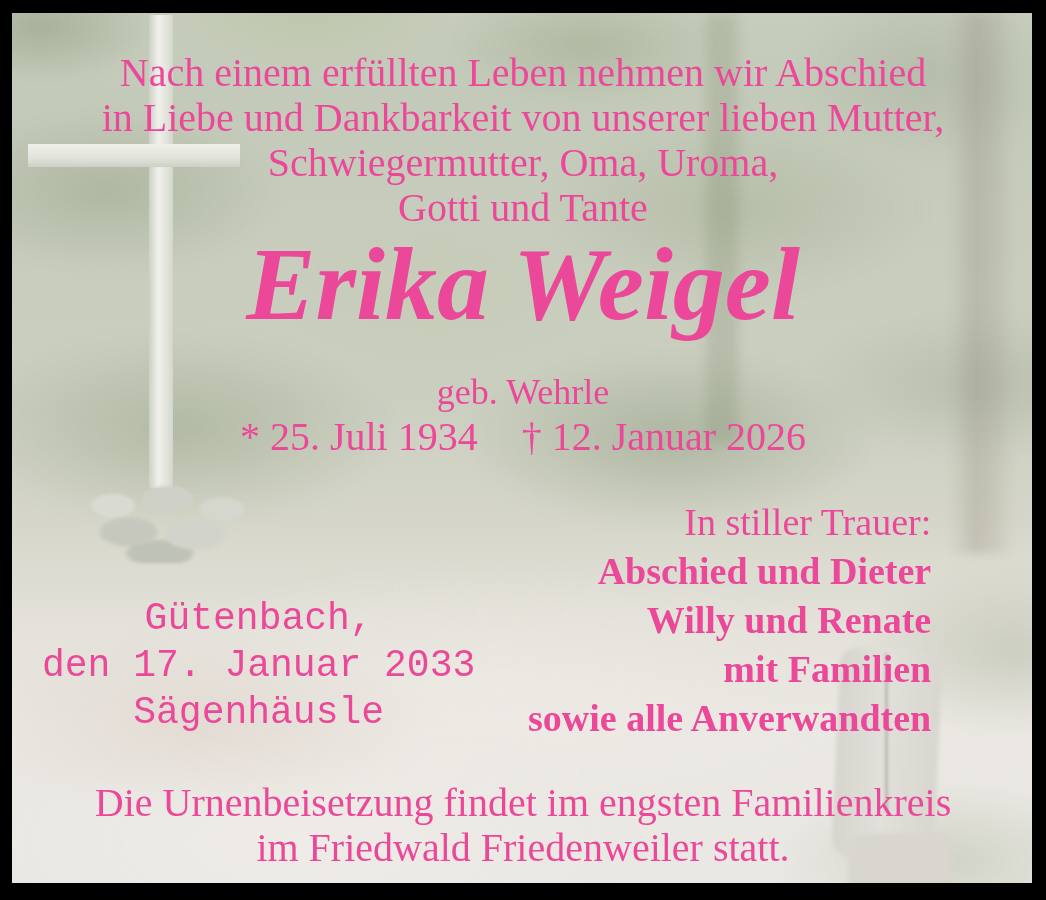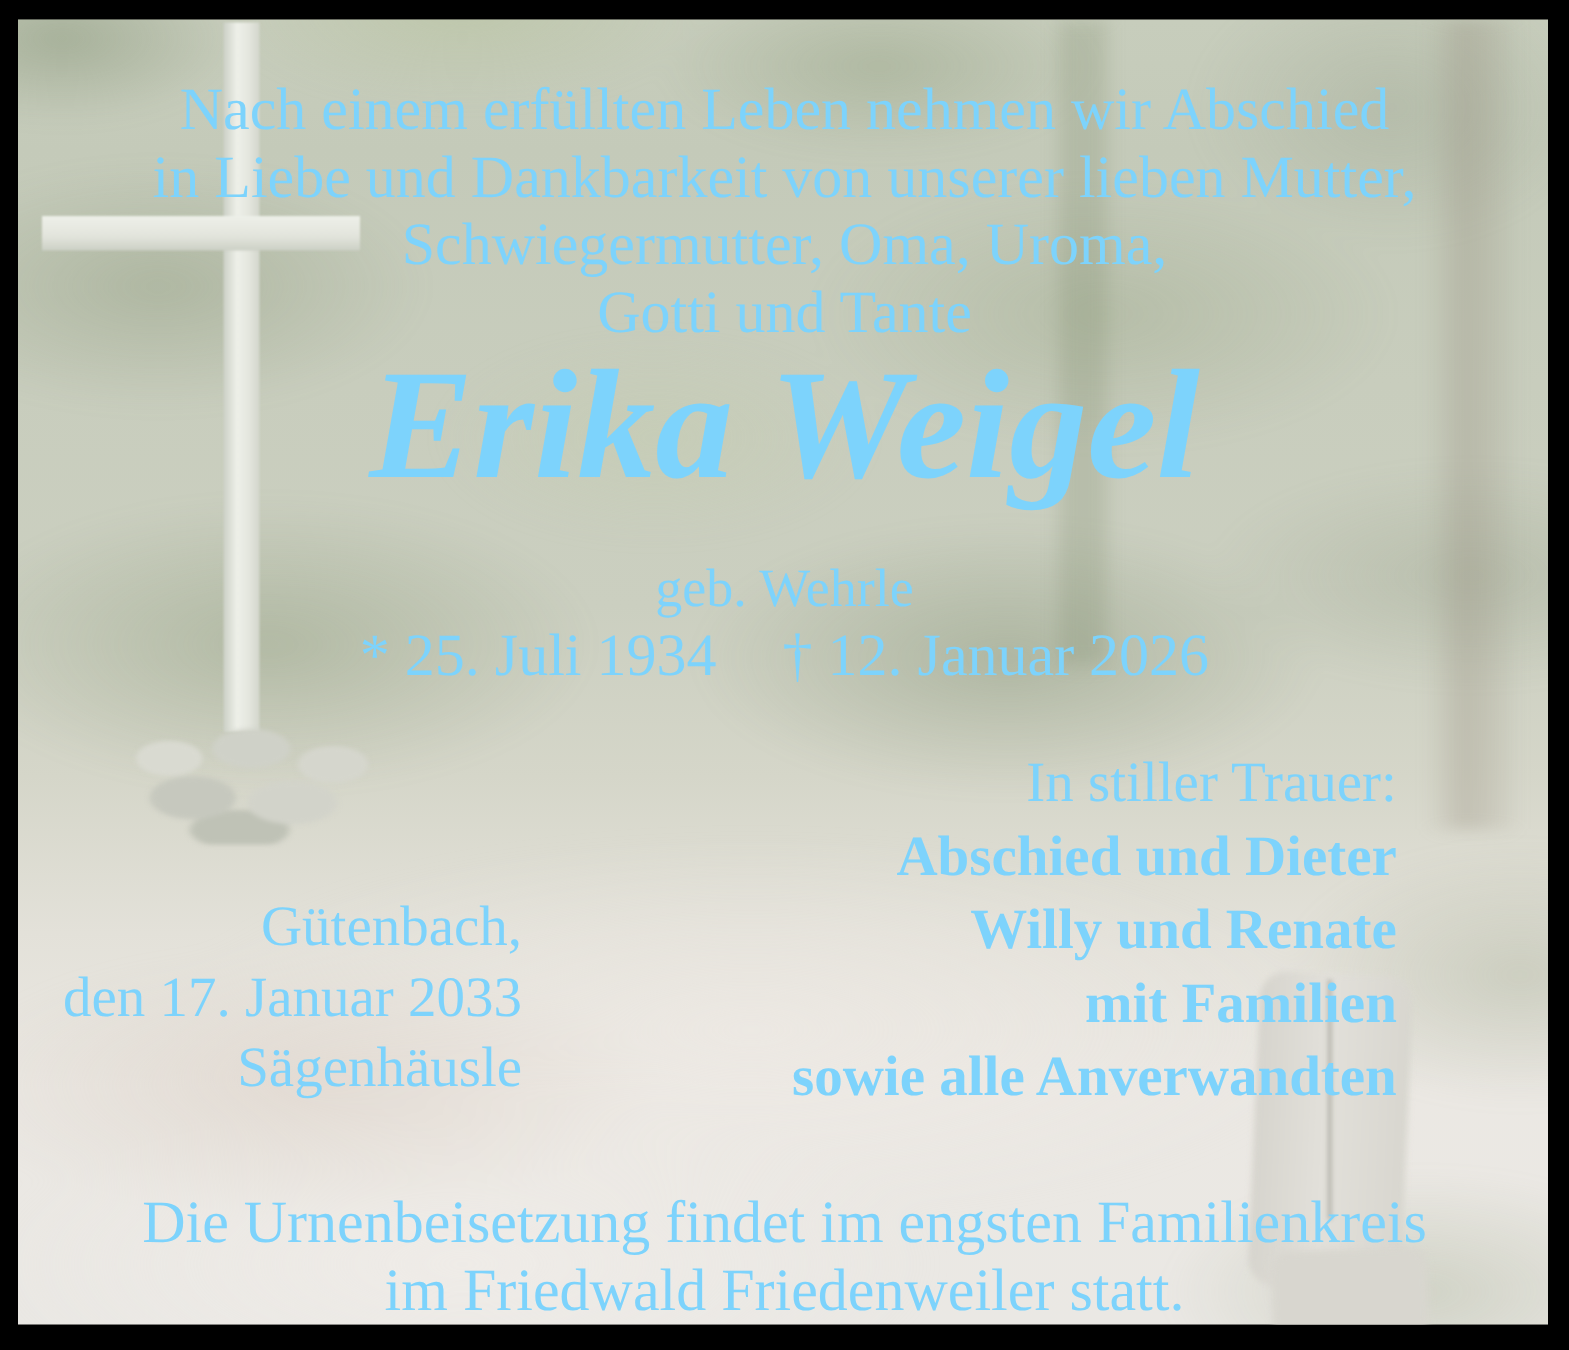--- a/index.html
+++ b/index.html
@@ -1,17 +1,17 @@
 <!DOCTYPE html>
 <html><head>
 <meta charset="utf-8">
 <style>
   html,body{margin:0;padding:0;background:#000;}
   #page{position:relative;width:1046px;height:900px;background:#000;overflow:hidden;
-        font-family:"Liberation Serif","DejaVu Serif",serif;color:#7dd3fc;}
+        font-family:"Liberation Serif","DejaVu Serif",serif;color:#ec4899;}
   
   #photo{position:absolute;left:12px;top:13px;right:14px;bottom:17px;overflow:hidden;
          background:linear-gradient(180deg,#c7cdbc 0%,#c4cab9 10%,#c8cdbd 28%,#cbcfc0 45%,
                     #d5d6c9 58%,#e3e1d9 70%,#ebe8e3 82%,#eae8e4 100%);}
   .mottle{position:absolute;inset:-24px;filter:blur(7px);background-image:
     radial-gradient(ellipse 170px 80px at 5% 4%,rgba(104,122,88,.34),rgba(104,122,88,0) 70%),
     radial-gradient(ellipse 230px 90px at 30% 2%,rgba(176,190,146,.38),rgba(176,190,146,0) 70%),
     radial-gradient(ellipse 210px 85px at 56% 6%,rgba(118,136,98,.28),rgba(118,136,98,0) 70%),
     radial-gradient(ellipse 190px 130px at 88% 9%,rgba(146,156,136,.30),rgba(146,156,136,0) 70%),
     radial-gradient(ellipse 250px 115px at 11% 22%,rgba(114,130,96,.28),rgba(114,130,96,0) 72%),
@@ -50,22 +50,22 @@
   
   .txt{position:absolute;z-index:5;}
   #intro{top:50px;left:0;width:1046px;text-align:center;font-size:40px;line-height:45px;}
   #name{top:232px;left:0;width:1046px;text-align:center;font-size:104px;line-height:104px;
         font-weight:bold;font-style:italic;}
   #maiden{top:372px;left:0;width:1046px;text-align:center;font-size:36px;line-height:40px;}
   #dates{top:415px;left:0;width:1046px;text-align:center;font-size:40px;line-height:44px;}
   #dates .death{margin-left:34px;}
   #mourning{top:498px;left:528px;font-size:38px;line-height:49px;text-align:right;}
   #mourning .bold{font-weight:bold;}
-  #placedate{top:595px;left:42px;font-size:38px;line-height:47px;text-align:right;}
-  #funeral{top:780px;left:0;width:1046px;text-align:center;font-size:40px;line-height:45px;margin-top:12px;}
+  #placedate{top:595px;left:42px;font-size:38px;line-height:47px;text-align:center;font-family:Liberation Mono, monospace;}
+  #funeral{top:780px;left:0;width:1046px;text-align:center;font-size:40px;line-height:45px;}
 </style>
 </head>
 <body>
 
 <div id="page">
 
   <div id="photo">
     <div class="mottle"></div>
     <div class="trunk-mid"></div>
     <div class="trunk-right"></div>

